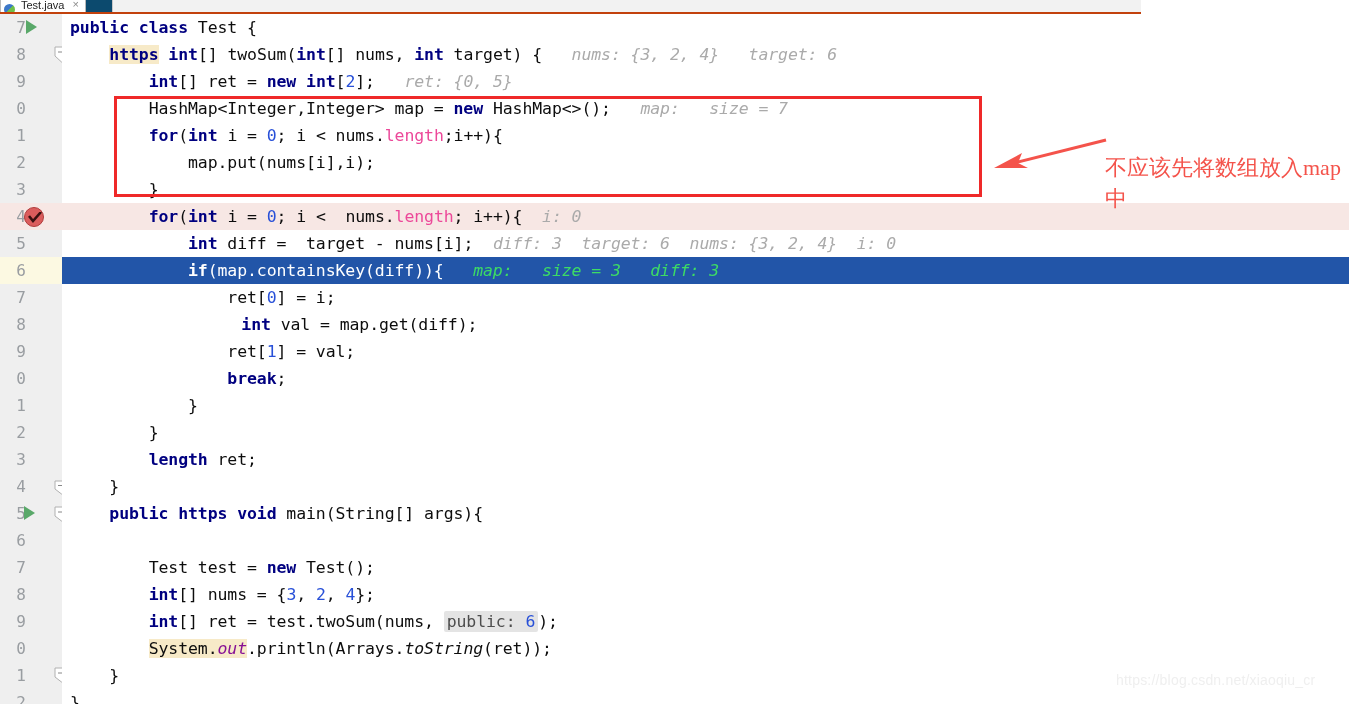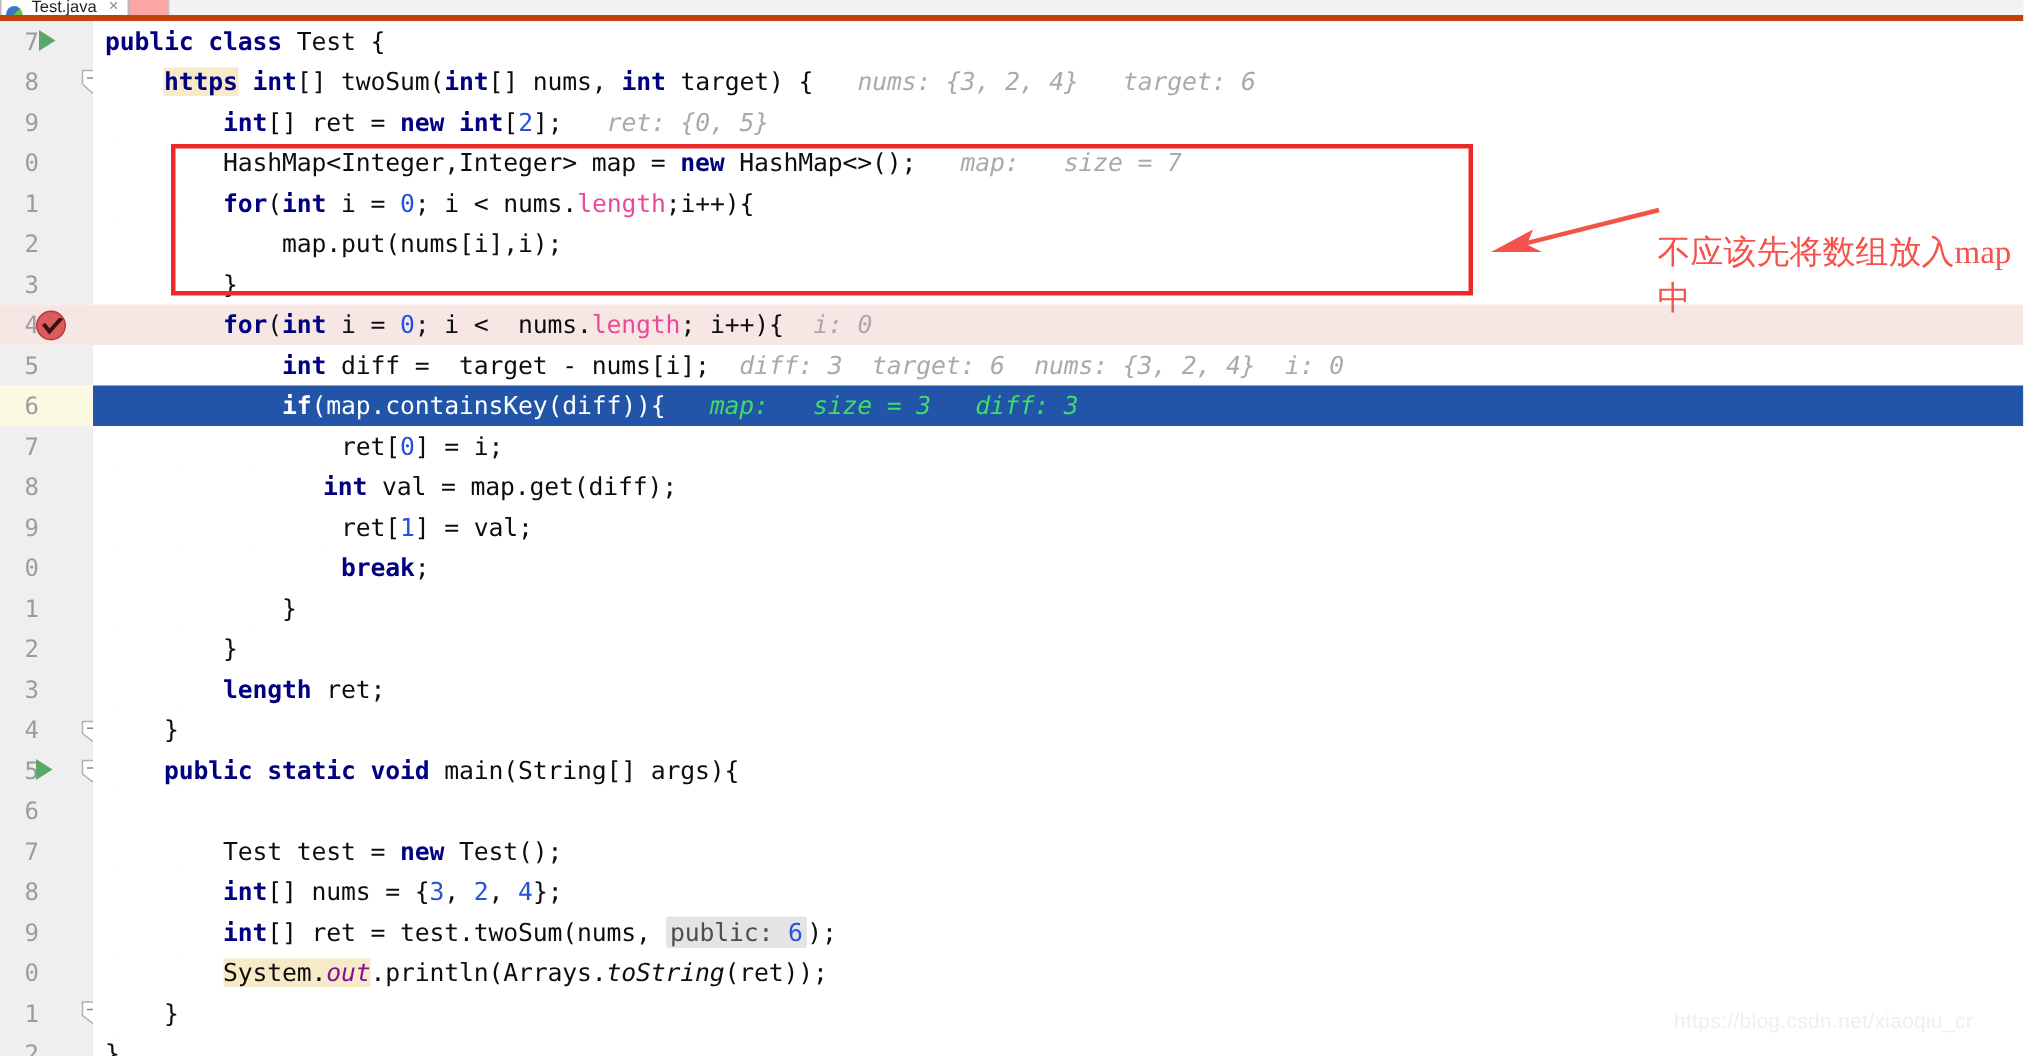--- a/index.html
+++ b/index.html
@@ -8,23 +8,23 @@
     width: 1349px; height: 704px;
     overflow: hidden;
     background: #ffffff;
     font-family: "DejaVu Sans Mono", "Liberation Mono", monospace;
   }
 
   #app { position: relative; width: 1349px; height: 704px; overflow: hidden; background:#fff; }
 
   
   .tabbar {
-    position: absolute; left: 0; top: 0; width: 1349px; height: 14px;
-    background: #fca5a5;
-    border-bottom: 4px solid #c2410c;
+    position: absolute; left: 0; top: 0; width: 1141px; height: 14px;
+    background: #0c4a6e;
+    border-bottom: 2px solid #c2410c;
     overflow: hidden;
   }
   .tab {
     position: absolute; left: 0; top: -6px;
     height: 20px; padding: 0 6px 0 20px;
     display: flex; align-items: center; gap: 6px;
     background: #ffffff;
     border: 1px solid #b8b8b8; border-bottom: none;
     font-family: "Liberation Sans", sans-serif; font-size: 11px; color: #1f1f1f;
     white-space: nowrap;
@@ -269,21 +269,21 @@
       </div>
       <div class="rowbg"></div>
       <div class="code" style="left:70px;"><span>                </span>ret[<span class="num">0</span>] = i;</div>
     </div>
 
     <div class="row" style="top:297px;">
       <div class="gutter">
         <div class="linenum">8</div>
       </div>
       <div class="rowbg"></div>
-      <div class="code" style="left:58px;"><span>                </span><span class="kw">int</span> val = map.get(diff);</div>
+      <div class="code" style="left:84px;"><span>                </span><span class="kw">int</span> val = map.get(diff);</div>
     </div>
 
     <div class="row" style="top:324px;">
       <div class="gutter">
         <div class="linenum">9</div>
       </div>
       <div class="rowbg"></div>
       <div class="code" style="left:70px;"><span>                </span>ret[<span class="num">1</span>] = val;</div>
     </div>
 
@@ -338,21 +338,21 @@
         <div class="linenum">5</div>
         <div class="run-arrow" style="left:24px;"></div>
         <div class="fold" style="top:6px;">
           <svg width="15" height="16" viewBox="0 0 15 16">
               <path d="M1 1 H14 V10 L7.5 15 L1 10 Z" fill="#fff" stroke="#b0b0b0"></path>
               <path d="M4 6 H11" stroke="#888"></path>
             </svg>
         </div>
       </div>
       <div class="rowbg"></div>
-      <div class="code" style="left:70px;"><span>    </span><span class="kw">public static void</span> main(String[] args){</div>
+      <div class="code" style="left:70px;"><span>    </span><span class="kw">public https void</span> main(String[] args){</div>
     </div>
 
     <div class="row" style="top:513px;">
       <div class="gutter">
         <div class="linenum">6</div>
       </div>
       <div class="rowbg"></div>
       <div class="code" style="left:70px;"></div>
     </div>
 

